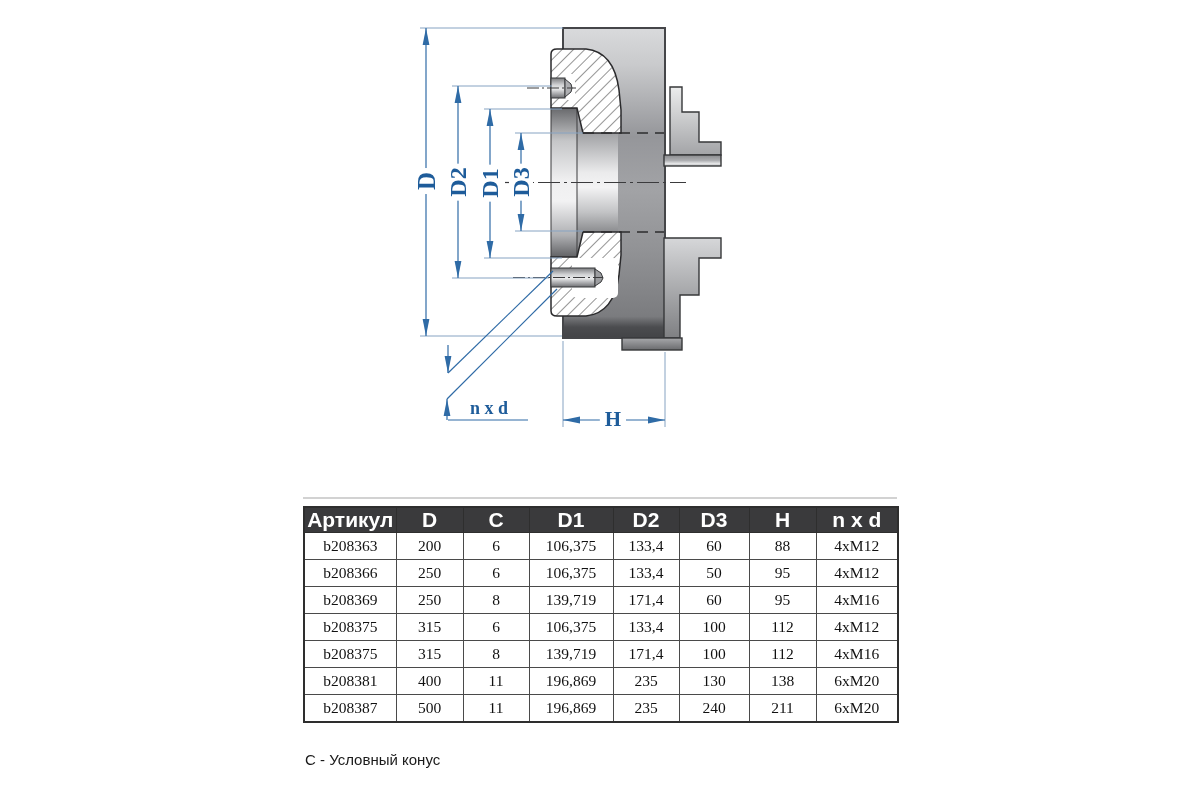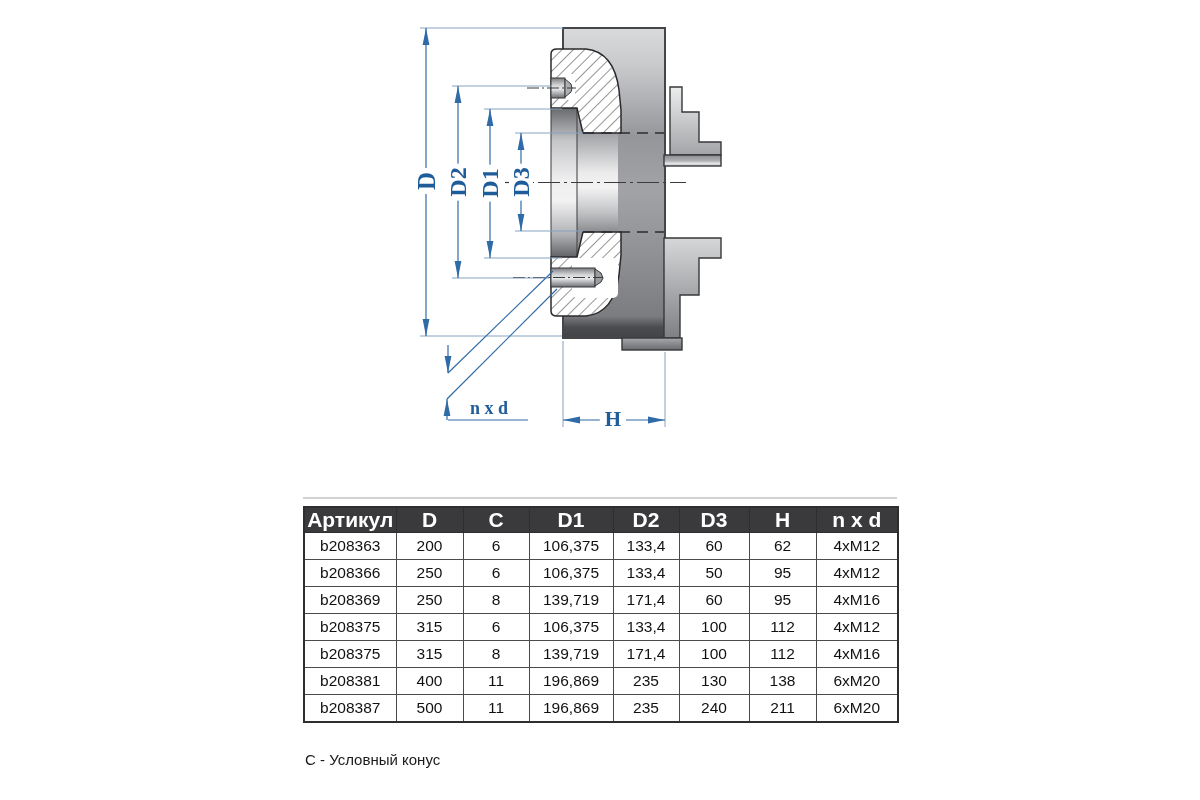--- a/index.html
+++ b/index.html
@@ -11,21 +11,21 @@
              font-weight:bold;background:#fff;line-height:1;white-space:nowrap;}
   .dim-label.rot{transform:translate(-50%,-50%) rotate(-90deg);padding:0 4px;}
   .dim-label.hor{transform:translate(-50%,-50%);padding:0 5px;}
   .sep-line{position:absolute;left:303px;top:497px;width:594px;height:2px;background:#d2d2d2;}
   .spec-table{position:absolute;left:303px;top:506px;border-collapse:collapse;
               table-layout:fixed;width:594px;border:2px solid #2e2e2e;
               font-family:"Liberation Sans",sans-serif;}
   .spec-table th{background:#3a3a3c;color:#ffffff;font-weight:bold;font-size:21px;
                  height:21px;border:1px solid #2e2e2e;padding:0;text-align:center;}
   .spec-table td{background:#ffffff;color:#111111;font-size:15.5px;height:26px;
-                 border:1px solid #4a4a4a;padding:0;text-align:center;}
+                 border:1px solid #4a4a4a;padding:0;text-align:center;font-family:Liberation Serif, serif;}
   .caption{position:absolute;left:305px;top:751px;font-size:15px;color:#1a1a1a;
            font-family:"Liberation Sans",sans-serif;}
 </style>
 </head>
 <body>
 
 <div class="page">
 
   <div class="drawing">
     <svg width="1200" height="460" viewBox="0 0 1200 460">
@@ -206,21 +206,21 @@
         </tr>
       </thead>
     <tbody>
         <tr>
           <td>b208363</td>
           <td>200</td>
           <td>6</td>
           <td>106,375</td>
           <td>133,4</td>
           <td>60</td>
-          <td>62</td>
+          <td>88</td>
           <td>4xM12</td>
         </tr>
         <tr>
           <td>b208366</td>
           <td>250</td>
           <td>6</td>
           <td>106,375</td>
           <td>133,4</td>
           <td>50</td>
           <td>95</td>

